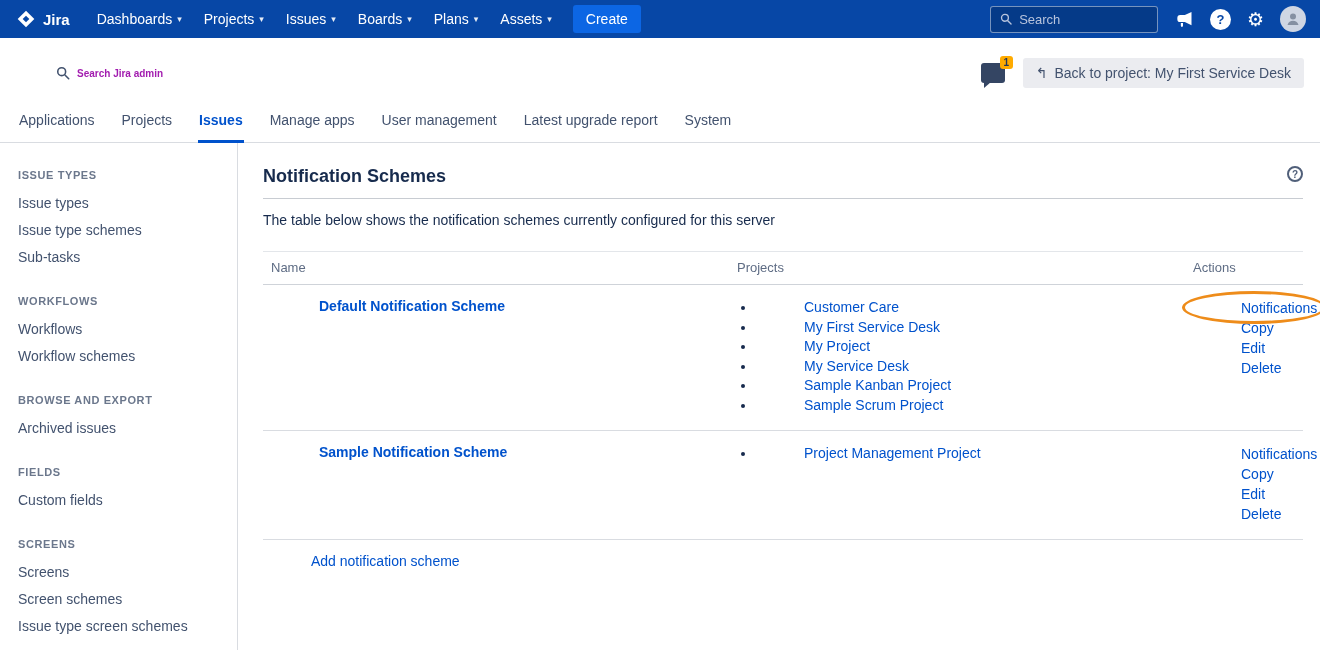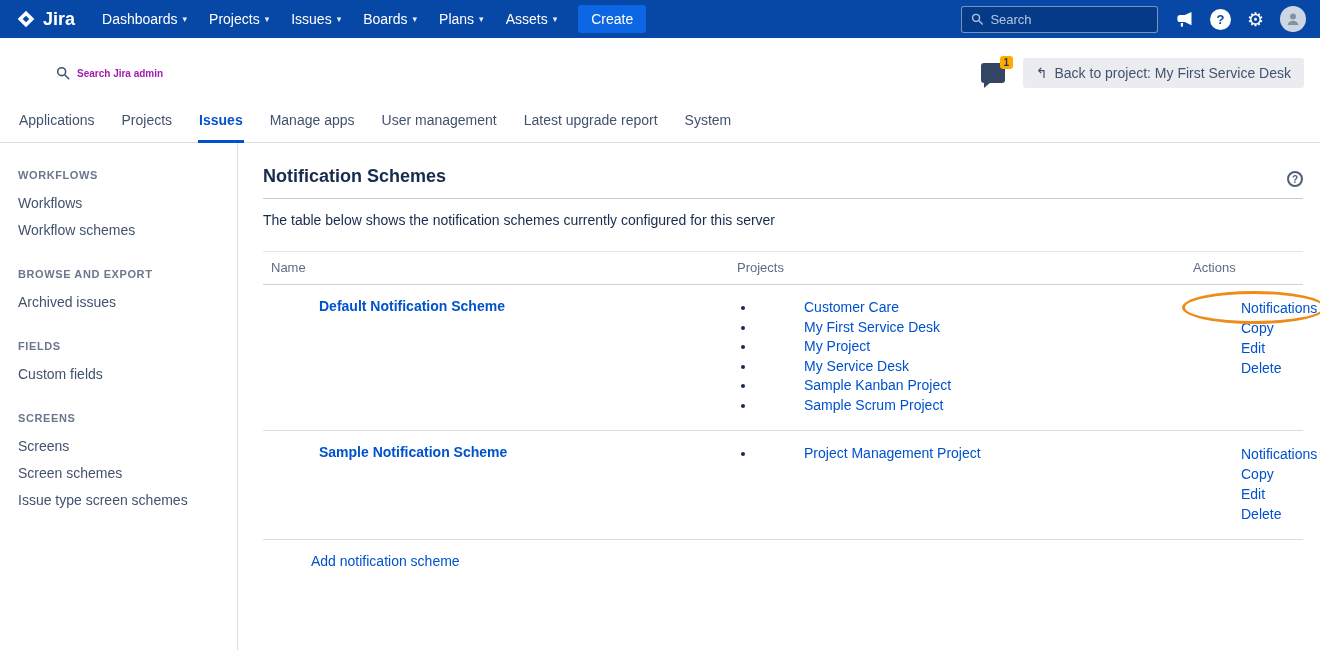--- a/index.html
+++ b/index.html
@@ -7,27 +7,27 @@
   body {
     width: 1320px; height: 650px; overflow: hidden;
     font-family: "Liberation Sans", sans-serif;
     color: #172B4D;
     display: flex; flex-direction: column;
   }
   a { text-decoration: none; padding-left: 48px; }
 
   
   .topnav { height: 38px; flex: 0 0 38px; background: var(--navbar-bg, #0747A6); display: flex; align-items: center; padding: 0 14px 0 12px; }
-  .logo { display: flex; align-items: center; gap: 7px; color: #fff; font-size: 18px; font-weight: 700; margin: 0 16px 0 4px; cursor: pointer; }
+  .logo { display: flex; align-items: center; gap: 7px; color: #fff; font-size: 15px; font-weight: 700; margin: 0 16px 0 4px; cursor: pointer; }
   .nav-items { display: flex; height: 100%; align-items: center; }
   .nav-item { display: flex; align-items: center; gap: 5px; color: #fff; padding: 0 11px; font-size: 14px; height: 100%; cursor: pointer; }
   .nav-item .chev { font-size: 9px; opacity: .9; }
   .create-btn { margin-left: 10px; background: var(--create-bg, #0C66E4); color: #fff; border: none; border-radius: 3px; font-family: inherit; font-size: 14px; font-weight: 500; padding: 6px 13px; cursor: pointer; }
   .nav-right { margin-left: auto; display: flex; align-items: center; gap: 16px; }
-  .nav-search { display: flex; align-items: center; gap: 7px; width: 197px; height: 27px; padding: 0 9px; border: 1px solid rgba(255,255,255,.45); border-radius: 3px; background: rgba(0,0,0,.18); }
+  .nav-search { display: flex; align-items: center; gap: 7px; width: 168px; height: 27px; padding: 0 9px; border: 1px solid rgba(255,255,255,.45); border-radius: 3px; background: rgba(0,0,0,.18); }
   .nav-search input { background: transparent; border: none; outline: none; color: #fff; font-family: inherit; font-size: 13px; width: 100%; }
   .nav-search input::placeholder { color: #b8c4dd; }
   .icon-btn { color: #fff; cursor: pointer; display: flex; align-items: center; }
   .gear-glyph { font-size: 19px; line-height: 1; }
   .help-circle { width: 21px; height: 21px; border-radius: 50%; background: #fff; color: var(--navbar-bg, #0747A6); font-size: 13px; font-weight: 700; display: flex; align-items: center; justify-content: center; cursor: pointer; }
   .avatar { width: 26px; height: 26px; border-radius: 50%; background: #cfd6e3; display: flex; align-items: center; justify-content: center; cursor: pointer; }
 
   
   .admin-bar { display: flex; align-items: center; padding: 20px 16px 16px 24px; flex: 0 0 auto; }
   .admin-title { font-size: 24px; font-weight: 600; color: #172B4D; letter-spacing: .2px; }
@@ -45,21 +45,21 @@
   .tab.active { color: var(--tab-active, #0052CC); font-weight: 700; border-bottom-color: var(--tab-active, #0052CC); }
 
   
   .content { display: flex; flex: 1; min-height: 0; }
   .sidebar { width: 238px; flex: 0 0 238px; border-right: 1px solid #d9dce1; padding: 26px 12px 0 18px; overflow: hidden; }
   .side-section { margin-bottom: 24px; }
   .side-title { font-size: 11px; font-weight: 700; letter-spacing: .6px; color: #6B778C; text-transform: uppercase; margin-bottom: 9px; }
   .side-item { font-size: 14px; color: #42526E; padding: 5px 0 6px; cursor: pointer; }
 
   .main { flex: 1; padding: 23px 17px 0 25px; min-width: 0; }
-  .title-row { display: flex; align-items: flex-end; justify-content: space-between; padding-bottom: 11px; border-bottom: 1px solid #c8ccd2; gap: 17px; }
+  .title-row { display: flex; align-items: flex-start; justify-content: space-between; padding-bottom: 11px; border-bottom: 1px solid #c8ccd2; gap: 17px; }
   .title-row h2 { font-size: 18px; font-weight: 600; color: #172B4D; }
   .help-outline { width: 16px; height: 16px; border: 2px solid #505F79; color: #505F79; border-radius: 50%; font-size: 10px; font-weight: 700; display: flex; align-items: center; justify-content: center; cursor: pointer; flex: 0 0 auto; }
   .desc { margin-top: 13px; font-size: 14px; color: #172B4D; }
 
   .tbl { width: 100%; border-collapse: collapse; margin-top: 23px; table-layout: fixed; }
   .tbl th { text-align: left; font-size: 13px; font-weight: 400; color: #5E6C84; padding: 8px 8px 9px; border-top: 1px solid #e3e6ea; border-bottom: 1px solid #cfd3d9; }
   .tbl td { vertical-align: top; padding: 13px 8px 15px; border-bottom: 1px solid #d9dce1; font-size: 14px; }
   .col0 { width: 466px; }
   .col2 { width: 118px; }
   .scheme-link { color: var(--link-blue, #0052CC); font-weight: 700; font-size: 14px; }
@@ -160,20 +160,26 @@
     <div class="tab">Projects</div>
     <div class="tab active">Issues</div>
     <div class="tab">Manage apps</div>
     <div class="tab">User management</div>
     <div class="tab">Latest upgrade report</div>
     <div class="tab">System</div>
   </nav>
 
 <div class="content">
   <aside class="sidebar">
+      <div class="side-section">
+        <div class="side-title">ISSUE TYPES</div>
+        <div class="side-item">Issue types</div>
+        <div class="side-item">Issue type schemes</div>
+        <div class="side-item">Sub-tasks</div>
+      </div>
       <div class="side-section">
         <div class="side-title">WORKFLOWS</div>
         <div class="side-item">Workflows</div>
         <div class="side-item">Workflow schemes</div>
       </div>
       <div class="side-section">
         <div class="side-title">BROWSE AND EXPORT</div>
         <div class="side-item">Archived issues</div>
       </div>
       <div class="side-section">

